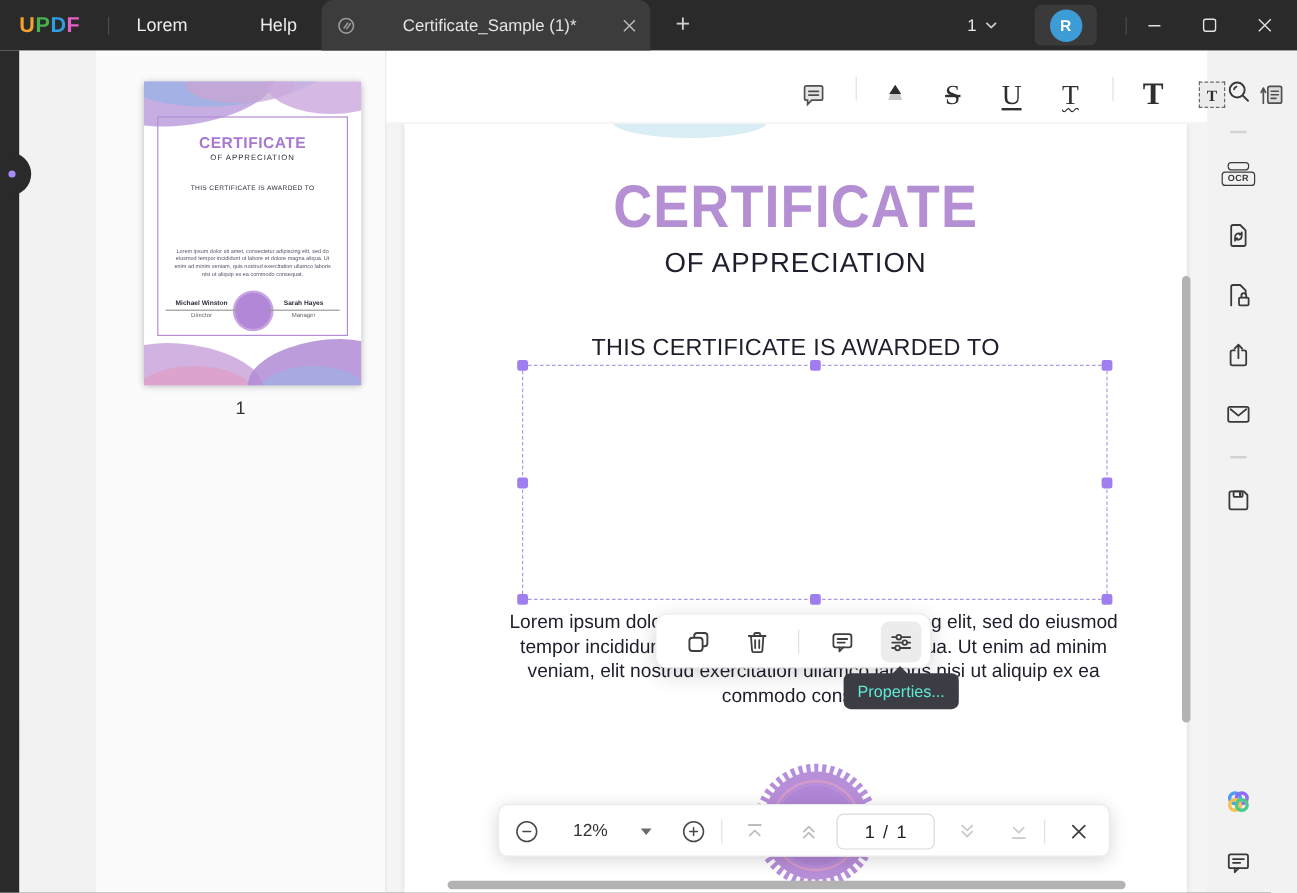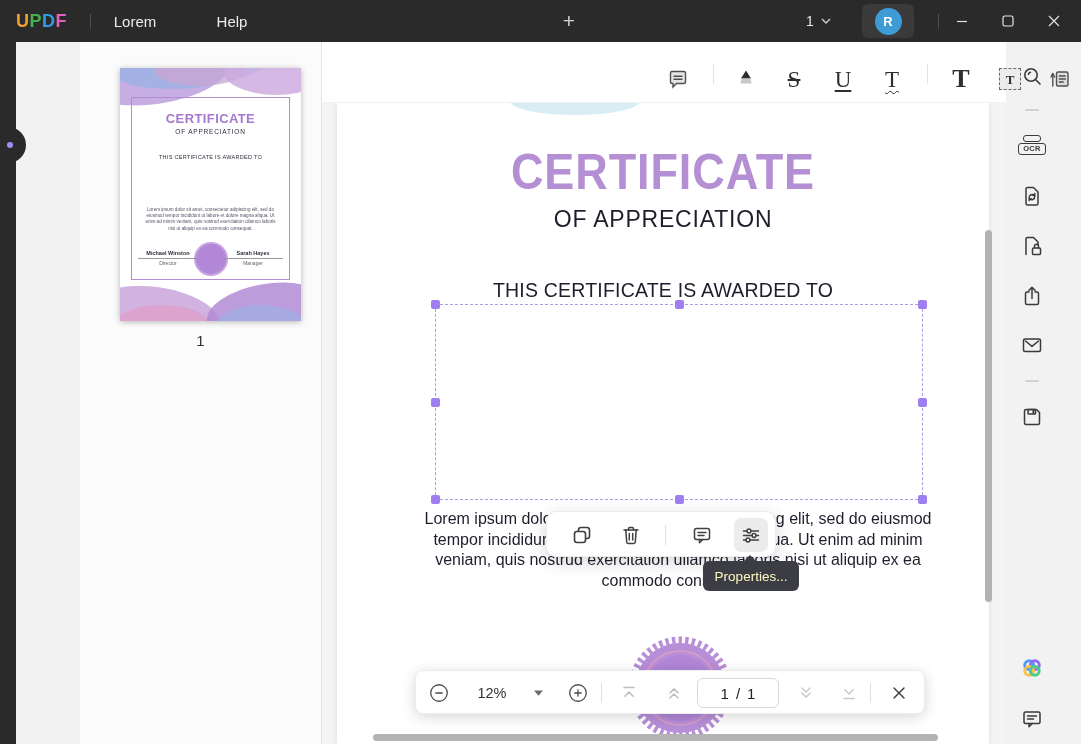--- a/index.html
+++ b/index.html
@@ -117,21 +117,21 @@
             border-radius:4px;z-index:8;}
 
   
   .mini-toolbar{position:absolute;left:224px;top:408px;width:230px;height:46px;background:#fff;
                 border:1px solid #ececec;border-radius:10px;box-shadow:0 5px 18px rgba(0,0,0,.16);z-index:30;}
   .mt-btn{position:absolute;top:6px;width:34px;height:34px;border-radius:7px;display:flex;
           align-items:center;justify-content:center;}
   .mt-btn.hl{background:#ececec;}
   .mt-sep{position:absolute;left:118px;top:13px;width:1px;height:20px;background:#e0e0e0;}
   .tooltip{position:absolute;left:381px;top:458px;width:96px;height:30px;background:#3c3c44;
-           border-radius:6px;color:#fef9c3;font-size:13.5px;display:flex;align-items:center;
+           border-radius:6px;color:#5eead4;font-size:13.5px;display:flex;align-items:center;
            justify-content:center;z-index:31;}
   .tooltip-arrow{position:absolute;left:421px;top:452px;width:0;height:0;border-left:7px solid transparent;
                  border-right:7px solid transparent;border-bottom:7px solid #3c3c44;z-index:31;}
 
   
   .zoom-bar{position:absolute;left:93px;top:567px;width:510px;height:44px;background:#fff;
             border:1px solid #ececec;border-radius:8px;box-shadow:0 3px 14px rgba(0,0,0,.16);z-index:32;}
   .zb-btn{position:absolute;top:6px;width:32px;height:32px;display:flex;align-items:center;justify-content:center;}
   .zb-sep{position:absolute;top:12px;width:1px;height:20px;background:#e0e0e0;}
   .zb-pct{position:absolute;left:48px;top:0;width:56px;height:44px;line-height:44px;text-align:center;
@@ -150,20 +150,34 @@
     <div class="logo">
       <span class="lg-u">U</span>
       <span class="lg-p">P</span>
       <span class="lg-d">D</span>
       <span class="lg-f">F</span>
     </div>
     <div class="tb-sep" style="left:90px"></div>
     <div class="menu-item" style="left:110px;width:50px">Lorem</div>
     <div class="menu-item" style="left:208px;width:48px">Help</div>
 
+    <div class="doc-tab">
+      <span class="icon-btn">
+        <svg viewBox="0 0 24 24" width="17" height="17" fill="none" stroke="#9a9a9a" stroke-width="1.8" stroke-linecap="round">
+            <circle cx="12" cy="12" r="8.6"></circle>
+            <path d="M9.5 14.5l4.3-5.8M12.6 15.3l4.3-5.8"></path>
+          </svg>
+      </span>
+      <span class="tab-title">Certificate_Sample (1)*</span>
+      <span class="icon-btn">
+        <svg width="11" height="11" viewBox="0 0 12 12">
+            <path d="M1 1l10 10M11 1L1 11" stroke="#bdbdbd" stroke-width="1.3"></path>
+          </svg>
+      </span>
+    </div>
     <div class="newtab">+</div>
 
     <div class="page-dd">
       <span>1</span>
       <svg width="10" height="6" viewBox="0 0 10 6" fill="none">
           <path d="M1 1l4 4 4-4" stroke="#cfcfcf" stroke-width="1.4"></path>
         </svg>
     </div>
     <div class="avatar-wrap">
       <div class="avatar">R</div>
@@ -447,21 +461,21 @@
         <div class="handle" style="left:-5px;top:calc(50% - 4.5px)"></div>
         <div class="handle" style="right:-5px;top:calc(50% - 4.5px)"></div>
         <div class="handle" style="left:-5px;bottom:-5px"></div>
         <div class="handle" style="left:calc(50% - 4.5px);bottom:-5px"></div>
         <div class="handle" style="right:-5px;bottom:-5px"></div>
       </div>
 
       <div class="lorem">
         <div>Lorem ipsum dolor sit amet, consectetur adipiscing elit, sed do eiusmod</div>
         <div>tempor incididunt ut labore et dolore magna aliqua. Ut enim ad minim</div>
-        <div>veniam, quis nostrud exercitation ullamco laboris nisi ut aliquip ex ea</div>
+        <div>veniam, elit nostrud exercitation ullamco laboris nisi ut aliquip ex ea</div>
         <div>commodo consequat.</div>
       </div>
 
       <div class="seal">
         <svg width="106" height="106" viewBox="0 0 106 106">
           <circle cx="53" cy="53" r="45" fill="#b78ed8"></circle>
           <circle cx="53" cy="53" r="48" fill="none" stroke="#b78ed8" stroke-width="7" stroke-dasharray="3.4 3.2"></circle>
           <circle cx="53" cy="53" r="37" fill="none" stroke="#d49aca" stroke-width="2"></circle>
           <circle cx="53" cy="53" r="33" fill="#b186d6"></circle>
         </svg>

